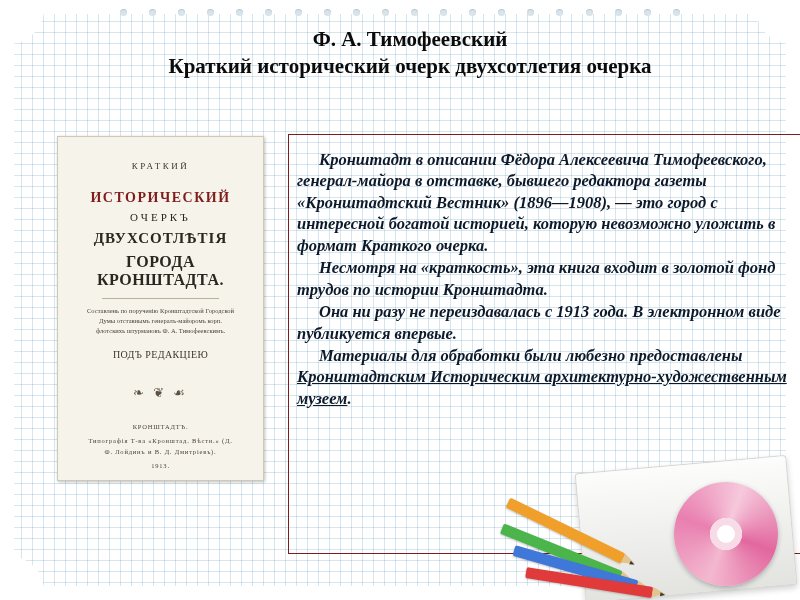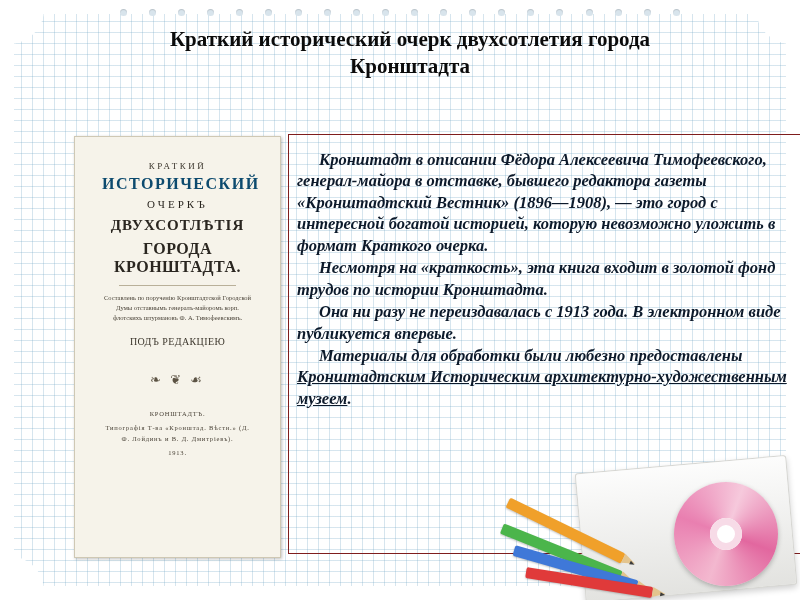--- a/index.html
+++ b/index.html
@@ -89,46 +89,46 @@
     font-weight: bold;
     font-size: 21px;
     line-height: 1.28;
     color: #0b0b0b;
   }
   .title-line { display: block; }
 
   
   .cover {
     position: absolute;
-    left: 74px;
+    left: 57px;
     top: 136px;
     width: 207px;
-    height: 422px;
+    height: 345px;
     background: #f6f3ea;
     border: 1px solid #cfc8b4;
     box-shadow: 1px 1px 3px rgba(0,0,0,0.25);
     padding: 14px 27px;
     box-sizing: border-box;
     text-align: center;
     color: #2a2620;
     font-family: "Liberation Serif", serif;
     overflow: hidden;
   }
   .cover .c-small {
     font-size: 9px;
     letter-spacing: 2.5px;
     margin-top: 10px;
     color: #3a352c;
   }
   .cover .c-big {
-    font-size: 16px;
+    font-size: 14px;
     letter-spacing: 1.5px;
     font-weight: bold;
-    margin-top: 4px;
-    color: #0c4a6e;
+    margin-top: 19px;
+    color: #7f1d1d;
   }
   .cover .c-mid {
     font-size: 11px;
     letter-spacing: 3px;
     margin-top: 5px;
   }
   .cover .c-big2 {
     font-size: 15px;
     letter-spacing: 1px;
     font-weight: bold;
@@ -311,22 +311,22 @@
       <i></i>
       <i></i>
       <i></i>
       <i></i>
       <i></i>
       <i></i>
       <i></i>
   </div>
 
   <div class="title-block">
-    <span class="title-line">Краткий исторический очерк двухсотлетия города</span>
-    <span class="title-line">Кронштадта</span>
+    <span class="title-line">Ф. А. Тимофеевский</span>
+    <span class="title-line">Краткий исторический очерк двухсотлетия очерка</span>
   </div>
 
   <div class="cover">
     <div class="c-small">КРАТКИЙ</div>
     <div class="c-big">ИСТОРИЧЕСКИЙ</div>
     <div class="c-mid">ОЧЕРКЪ</div>
     <div class="c-big2">ДВУХСОТЛѢТІЯ</div>
     <div class="c-big3">ГОРОДА КРОНШТАДТА.</div>
     <div class="c-rule"></div>
     <div class="c-tiny">Составлень по порученію Кронштадтской Городской Думы отставнымъ генералъ-майоромъ корп. флотскихъ штурмановъ Ф. А. Тимофеевскимъ.</div>

